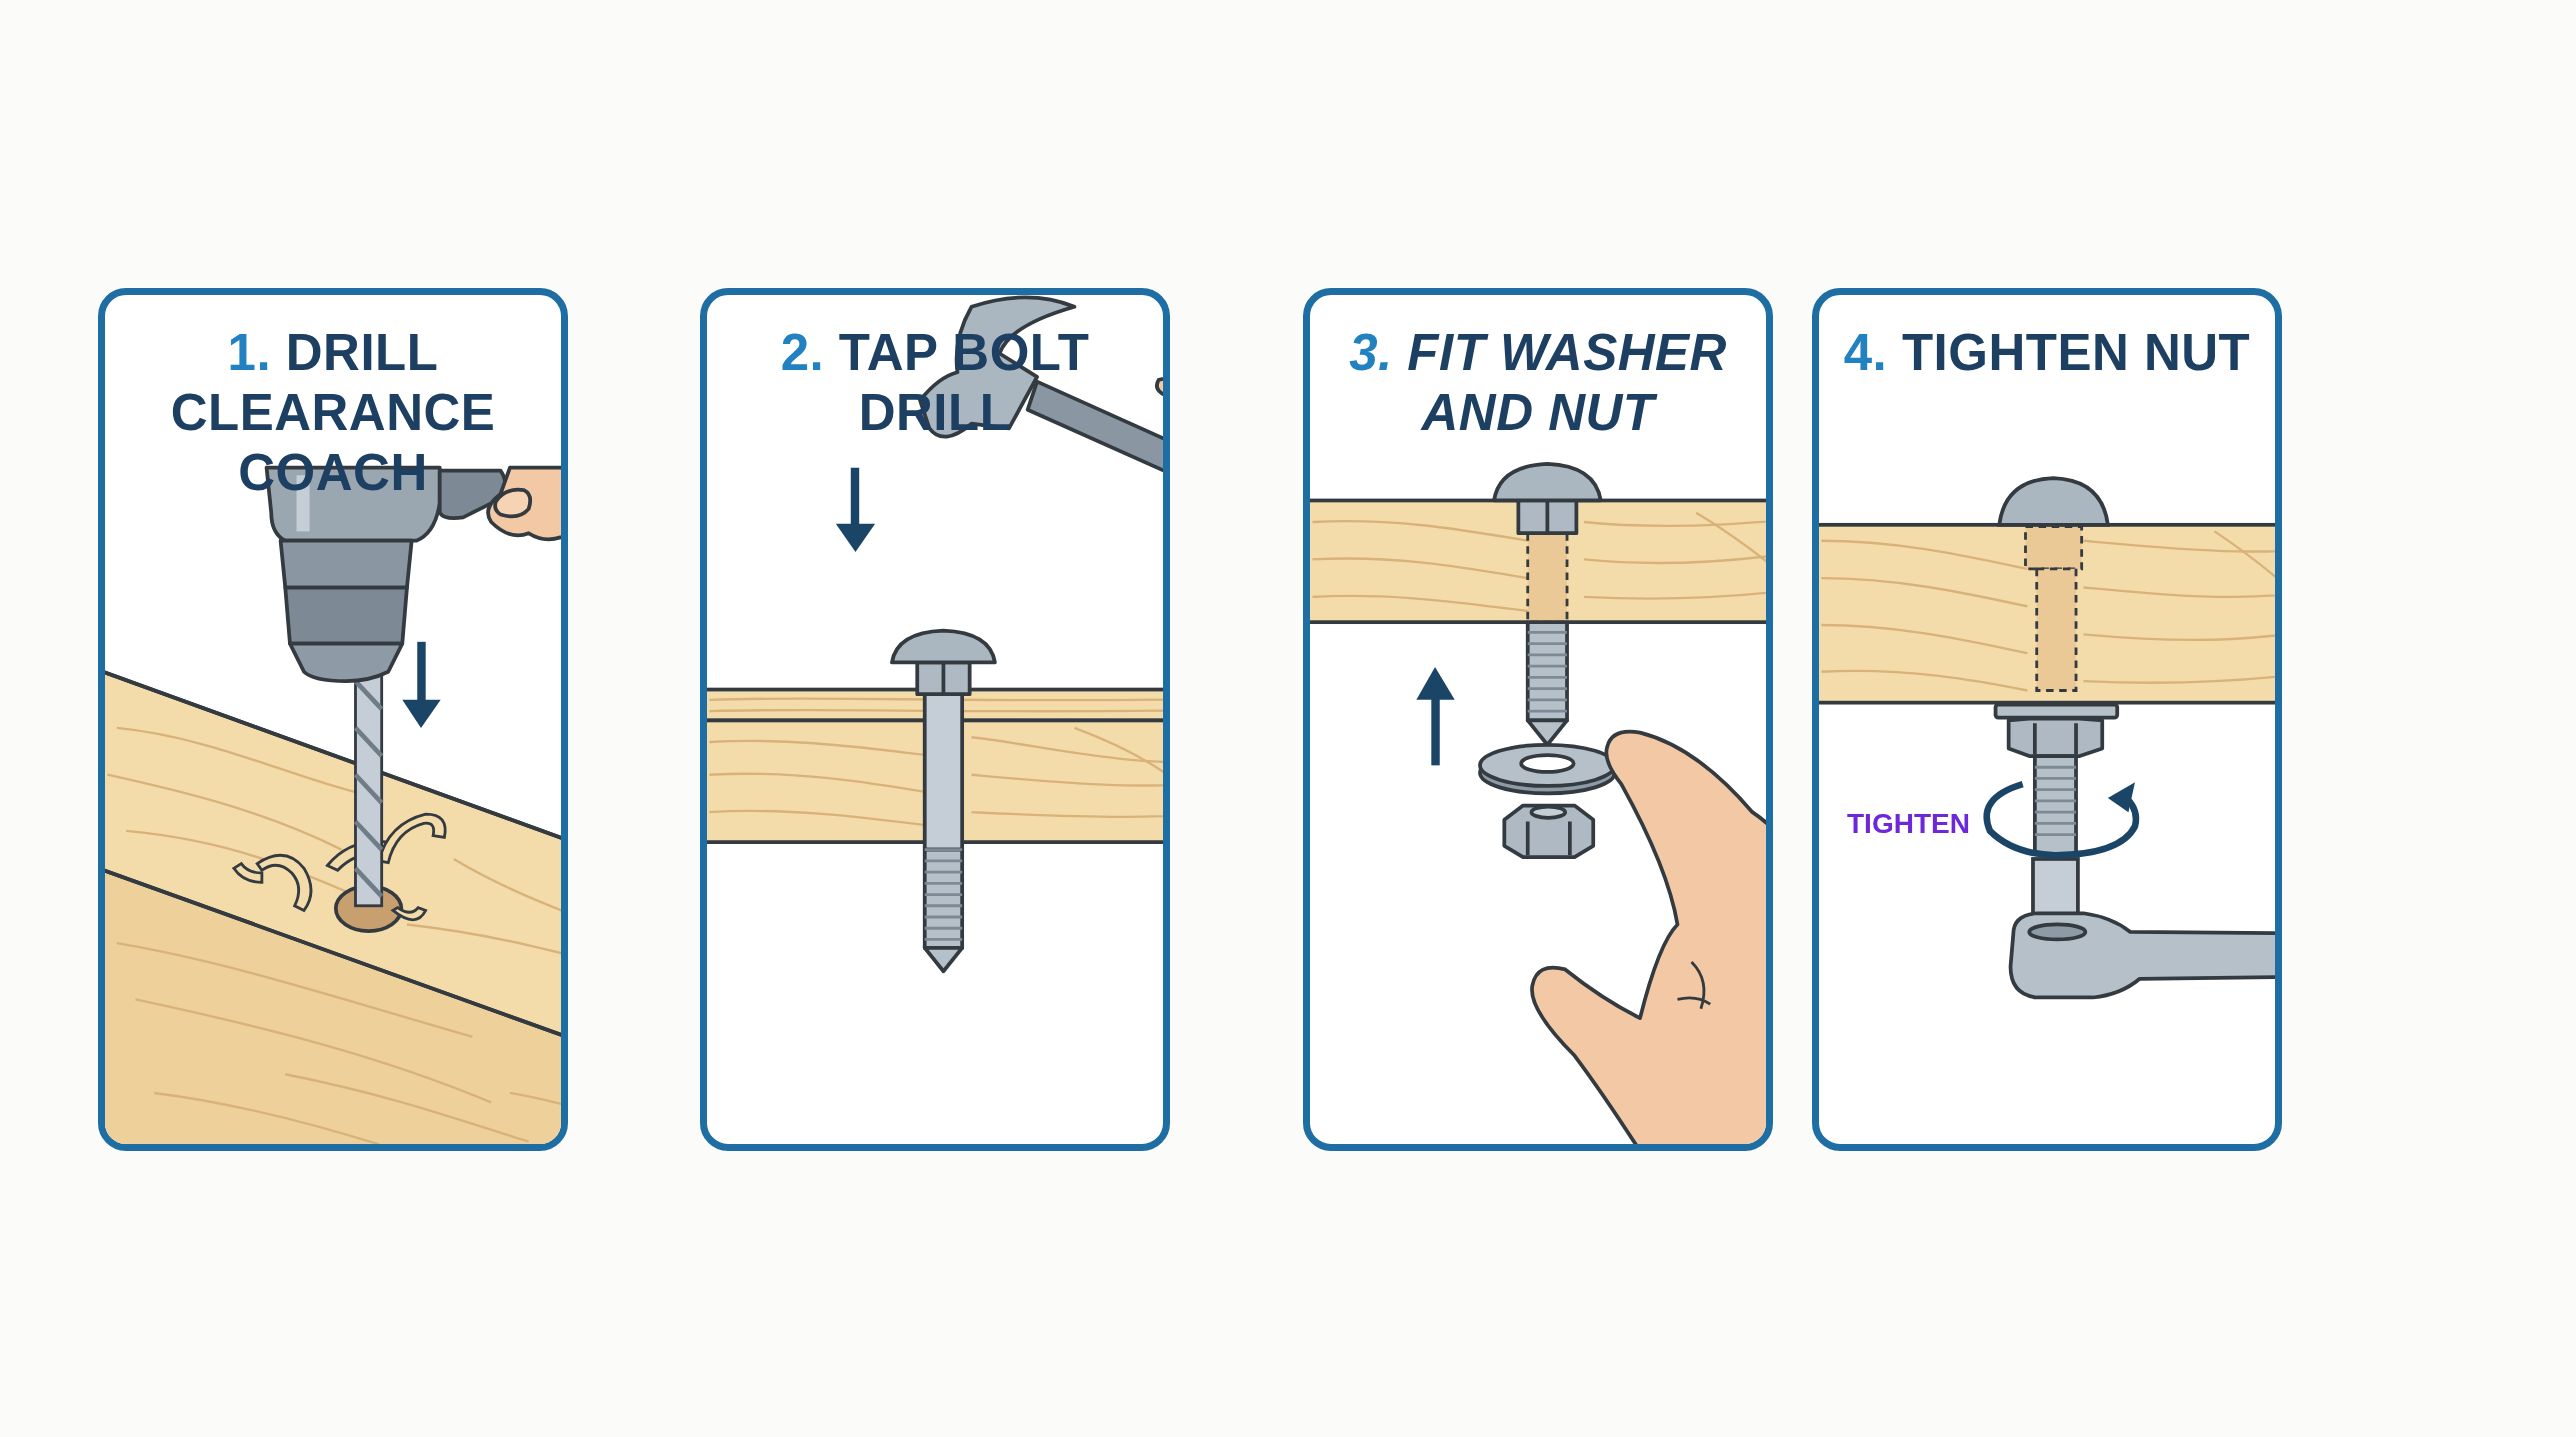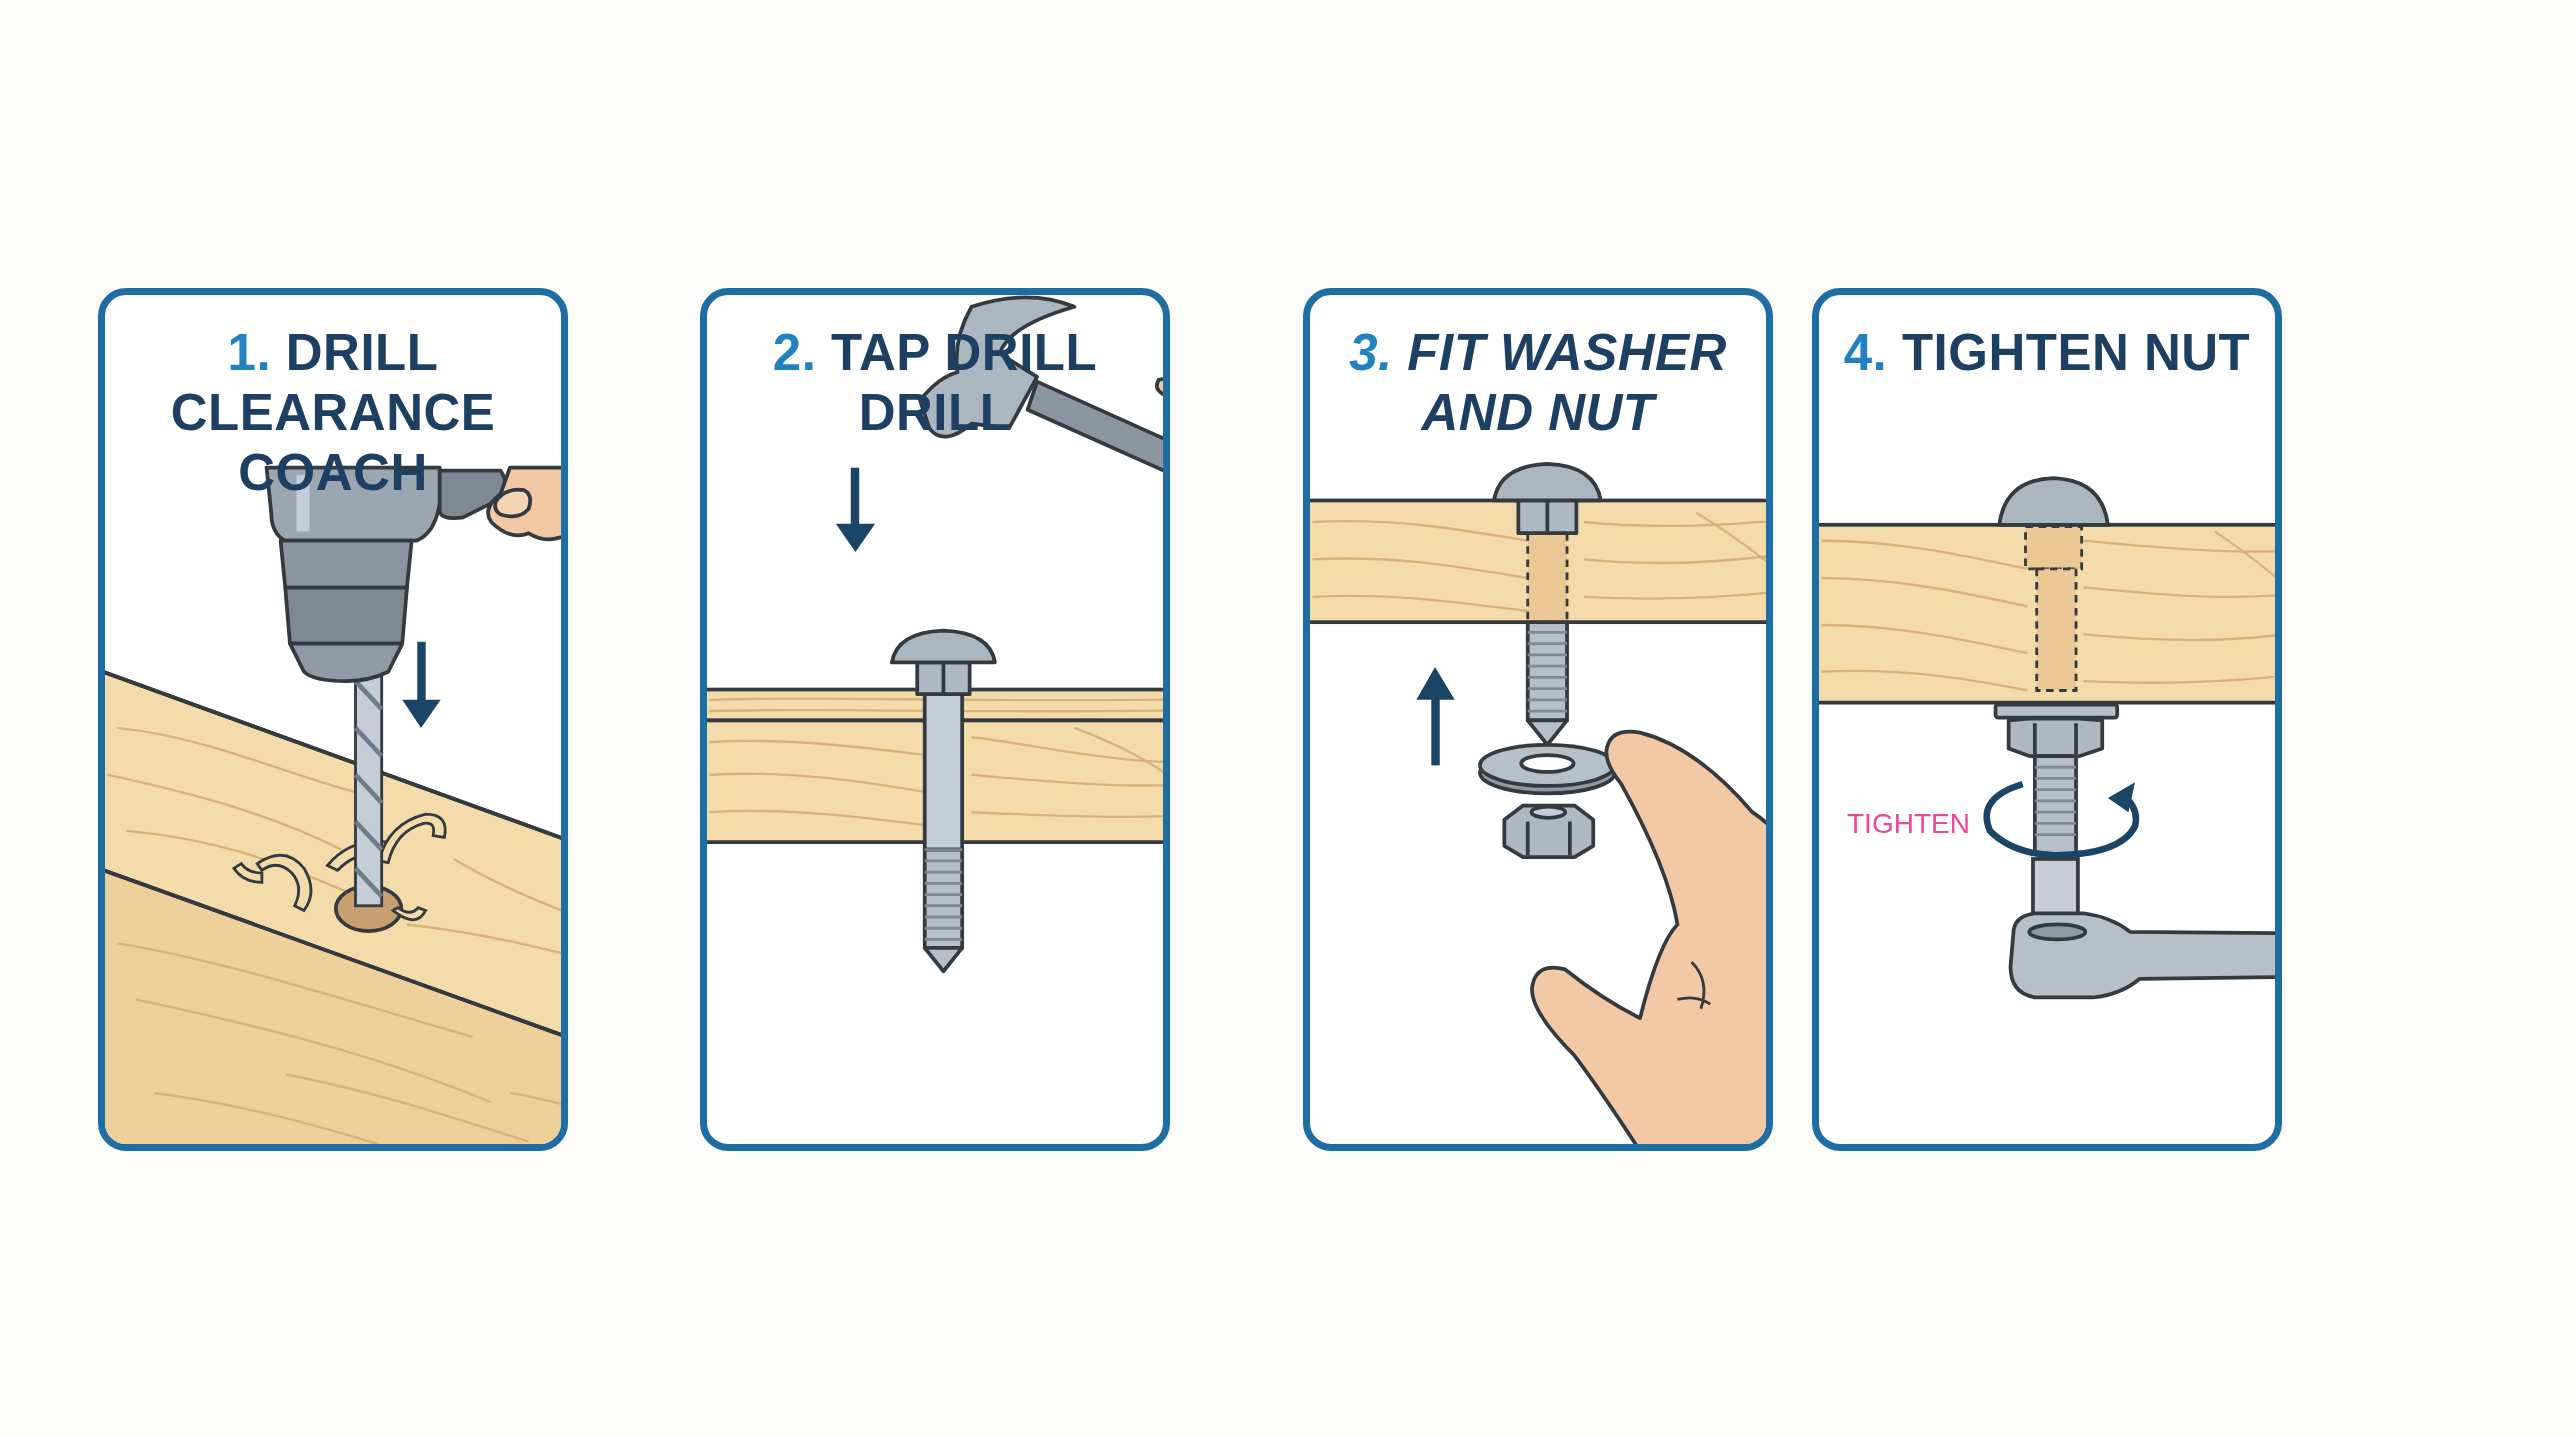--- a/index.html
+++ b/index.html
@@ -34,23 +34,23 @@
   .step-num { color: #2281c1; }
   .illus {
     position: absolute;
     left: -7.5px; top: -7.5px;
     width: 573px; height: 863px;
     z-index: 1;
   }
   .tighten-label {
     position: absolute;
     left: 28px; top: 513px;
-    font-weight: normal;
+    font-weight: bold;
     font-size: 28px;
-    color: #ec4899;
+    color: #6d28d9;
     z-index: 3;
   }
 </style>
 </head>
 <body>
 
 <div class="panel" style="left:98px;">
   <div class="panel-title">
     <span class="step-num">1.</span>
     <span>DRILL</span><br>
@@ -109,21 +109,21 @@
     <g fill="#1b4566">
       <rect x="341" y="378" width="9" height="72"></rect>
       <polygon points="325,440 366,440 345,470"></polygon>
     </g>
   </svg>
 </div>
 
 <div class="panel" style="left:700px;">
   <div class="panel-title">
     <span class="step-num">2.</span>
-    <span>TAP DRILL</span><br>
+    <span>TAP BOLT</span><br>
     <span>DRILL</span>
   </div>
   <svg class="illus" viewBox="0 0 612 922">
 
     <g stroke="#333a40" stroke-width="4">
       <rect x="0" y="429" width="612" height="33" fill="#f3dcaa"></rect>
       <rect x="0" y="462" width="612" height="130" fill="#f3dcaa"></rect>
     </g>
     <g stroke="#d9b27a" stroke-width="2.5" fill="none">
       <path d="M10,440 C150,435 300,445 600,438"></path>

